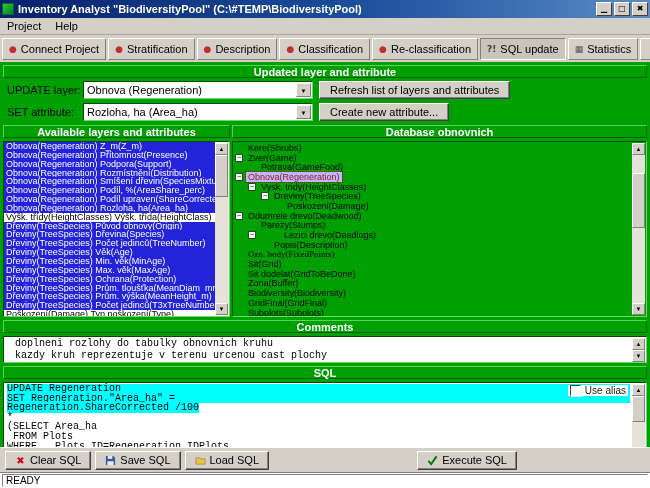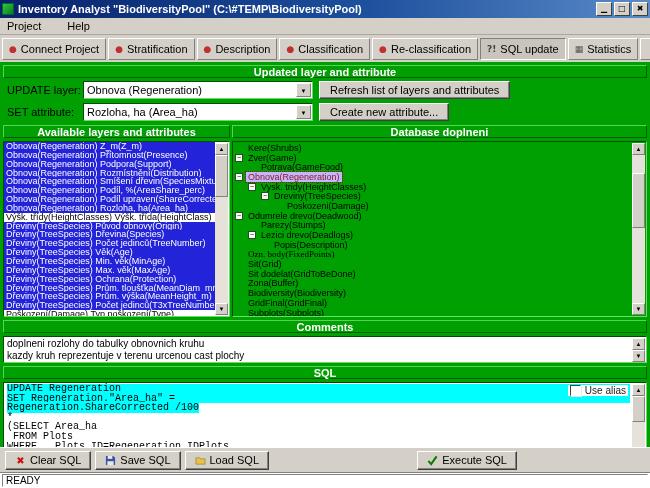--- a/index.html
+++ b/index.html
@@ -24,21 +24,21 @@
     overflow: hidden; text-overflow: ellipsis; flex: 1; }
   .win-btns { display: flex; gap: 2px; }
   .wbtn {
     width: 16px; height: 14px; background:#d4d0c8; font-size: 8px; line-height: 11px;
     border:1px solid #404040; border-top-color:#fff; border-left-color:#fff;
     text-align:center; color:#000; cursor: default; font-family:"DejaVu Sans",sans-serif;
   }
 
   
   .menubar { height: 17px; flex: 0 0 17px; background:#d4d0c8; display:flex; align-items:center;
-    border-bottom: 1px solid #aaa69e; gap: 12px; }
+    border-bottom: 1px solid #aaa69e; }
   .menu-item { padding: 1px 7px; }
 
   
   .tabstrip { height: 27px; flex: 0 0 27px; background:#d4d0c8; display:flex; align-items:center;
     padding-left: 2px; gap: 2px; }
   .tab { display:inline-flex; align-items:center; gap:4px; height: 22px; padding: 0 6px;
     background:#d4d0c8; border:1px solid #808080; border-top-color:#fff; border-left-color:#fff;
     white-space: nowrap; }
   .tab.active { border:1px solid #fff; border-top-color:#808080; border-left-color:#808080;
     background:#c9c5bd; }
@@ -84,21 +84,21 @@
   .tree-row { display:flex; align-items:center; height: 9.7px; font-size: 9px; white-space: nowrap; }
   .tree-box { width: 8px; height: 8px; flex:0 0 8px; margin-right: 3px; background:#f4fff4;
     border:1px solid #2a4a2a; font-size: 7px; line-height: 6px; text-align:center; color:#000; }
   .tree-box.leaf { visibility: hidden; }
   .tree-label { color:#000; padding: 0 2px; }
   .tree-label.tree-sel { background:#c4b5fd; color:#8b1a1a; outline:1px dotted #8b1a1a; }
 
   
   .commentsbox { position: relative; height: 27px; background:#fff; overflow: hidden;
     border:1px solid; border-color:#004c00 #63e063 #63e063 #004c00; margin-bottom: 3px; }
-  .comments-inner { padding: 1px 3px; padding-right: 16px; font-family:Liberation Sans, sans-serif;
+  .comments-inner { padding: 1px 11px; padding-right: 16px; font-family:Liberation Mono, monospace;
     font-size: 10px; line-height: 12px; color:#000; white-space: pre; }
 
   
   .sqlbox { position: relative; height: 79px; background:#fff; overflow:hidden;
     border:1px solid; border-color:#004c00 #63e063 #63e063 #004c00; }
   .sql-inner { padding: 1px 3px; padding-right: 16px; font-family:"Liberation Mono",monospace;
     font-size: 10px; line-height: 9.6px; color:#000; }
   .sql-line { white-space: pre; }
   .sql-line.selfull { background:#00ffff; }
   .sql-line .selspan { background:#00ffff; }
@@ -238,21 +238,21 @@
           <div class="vscroll">
             <div class="sarrow">▲</div>
             <div class="strack">
               <div class="sthumb" style="top:0;height:42px"></div>
             </div>
             <div class="sarrow">▼</div>
           </div>
         </div>
       </div>
       <div class="right-panel">
-        <div class="sec-header">Database doplneni</div>
+        <div class="sec-header">Database obnovnich</div>
         <div class="panel-box treebox">
           <div class="tree-inner" id="db-tree">
               <div class="tree-row" style="padding-left: 2px;">
                 <span class="tree-box leaf"></span>
                 <span class="tree-label">Kere(Shrubs)</span>
               </div>
               <div class="tree-row" style="padding-left: 2px;">
                 <span class="tree-box">−</span>
                 <span class="tree-label">Zver(Game)</span>
               </div>
@@ -277,21 +277,21 @@
                 <span class="tree-label">Poskozeni(Damage)</span>
               </div>
               <div class="tree-row" style="padding-left: 2px;">
                 <span class="tree-box">−</span>
                 <span class="tree-label">Odumrele drevo(Deadwood)</span>
               </div>
               <div class="tree-row" style="padding-left: 15px;">
                 <span class="tree-box leaf"></span>
                 <span class="tree-label">Parezy(Stumps)</span>
               </div>
-              <div class="tree-row" style="padding-left: 15px;">
+              <div class="tree-row" style="padding-left: 15px; gap: 23px;">
                 <span class="tree-box">−</span>
                 <span class="tree-label">Lezici drevo(Deadlogs)</span>
               </div>
               <div class="tree-row" style="padding-left: 28px;">
                 <span class="tree-box leaf"></span>
                 <span class="tree-label">Popis(Description)</span>
               </div>
               <div class="tree-row" style="padding-left: 2px; font-family: Liberation Serif, serif;">
                 <span class="tree-box leaf"></span>
                 <span class="tree-label">Ozn. body(FixedPoints)</span>

